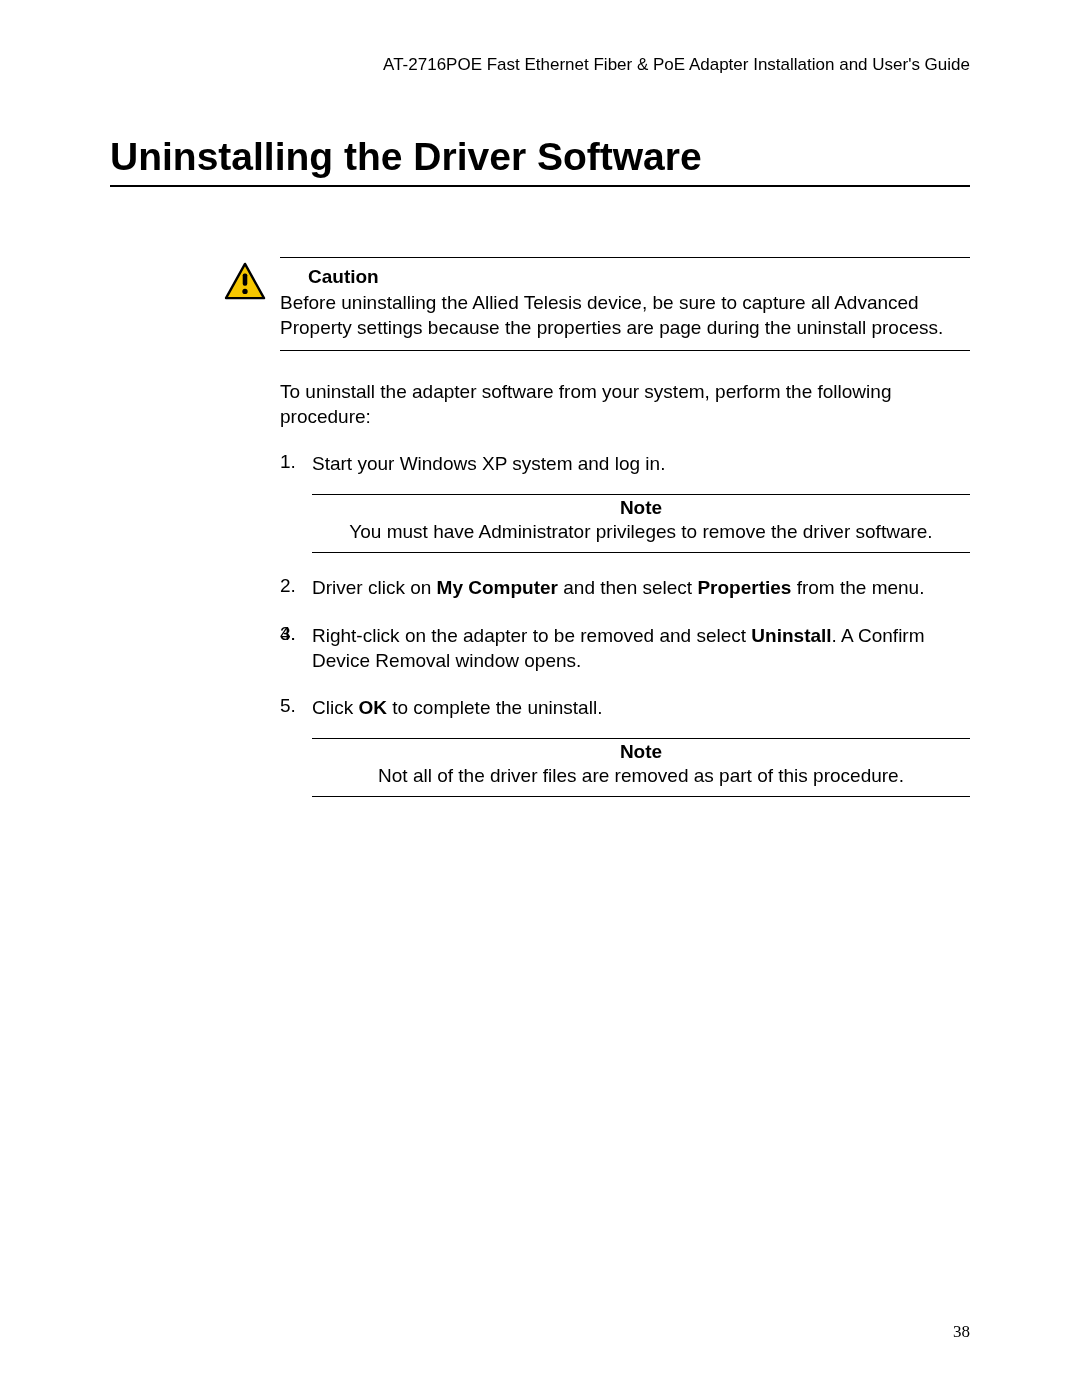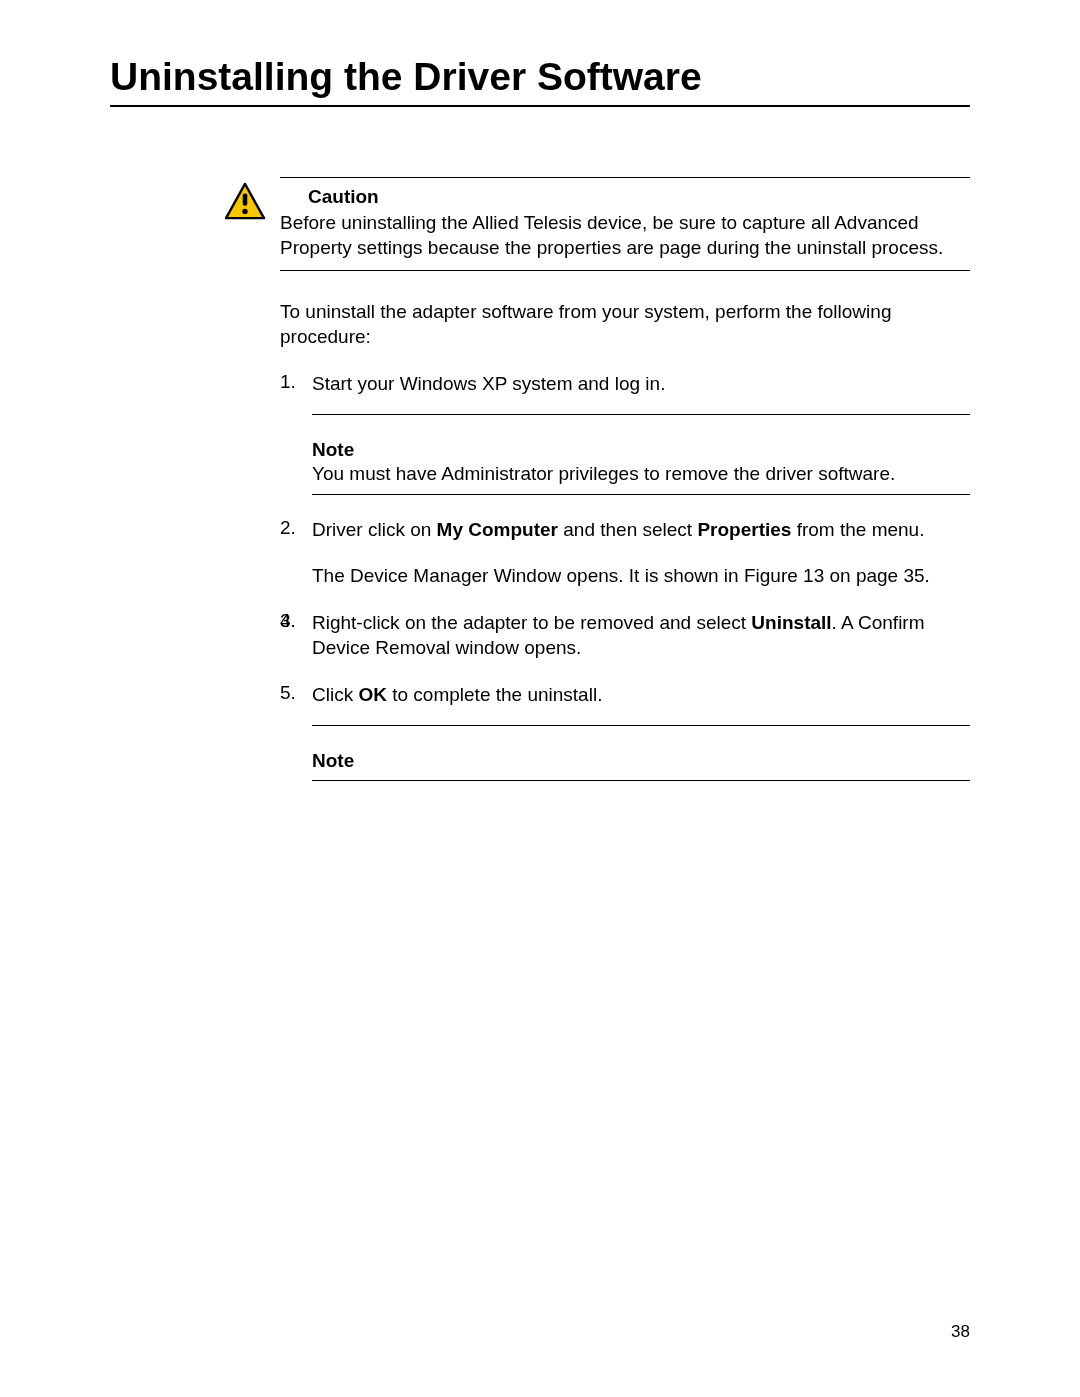--- a/index.html
+++ b/index.html
@@ -64,22 +64,23 @@
     font-size: 19px;
     line-height: 1.32;
     font-family: Arial, Helvetica, sans-serif;
   }
   .para {
     margin-bottom: 22px;
   }
   .note {
     border-top: 1.5px solid #000;
     border-bottom: 1.5px solid #000;
-    padding: 24px 0 8px 0;
+    padding: 2px 0 8px 0;
     margin: 10px 0 22px 0;
+    text-align: center;
   }
   .note-title {
     font-weight: bold;
     font-family: Arial, Helvetica, sans-serif;
     font-size: 19px;
     display: block;
   }
   .steps {
     list-style: none;
     padding: 0;
@@ -106,27 +107,28 @@
   }
   .step-extra {
     margin-top: 20px;
   }
   .b { font-weight: bold; }
   .page-number {
     position: absolute;
     bottom: 55px;
     right: 110px;
     font-size: 17px;
-    font-family: Liberation Sans, sans-serif;
+    font-family: Liberation Serif, serif;
   }
 </style>
 </head>
 <body>
 
 <div class="page">
+  <div class="running-header">AT-2716POE Fast Ethernet Fiber &amp; PoE Adapter Installation and User's Guide</div>
 
   <h1 class="section-title">Uninstalling the Driver Software</h1>
   <hr class="title-rule">
 
   <div class="content-block">
 
     <div class="callout">
       <svg class="callout-icon" viewBox="0 0 44 40">
         <polygon points="22,2 42,38 2,38" fill="#f6c700" stroke="#000" stroke-width="2.5" stroke-linejoin="round"></polygon>
         <rect x="19.6" y="12" width="4.8" height="13" rx="2" fill="#000"></rect>
@@ -147,38 +149,38 @@
         <div class="note">
           <span class="note-title">Note</span>
           <span class="note-body">You must have Administrator privileges to remove the driver software.</span>
         </div>
       </li>
 
       <li class="step">
         <div class="step-body">
           <span>Driver click on </span><span class="b">My Computer</span><span> and then select </span><span class="b">Properties</span><span> from the menu.</span>
         </div>
-        <div class="step-extra">The Device Manager Window opens. It is shown in Figure 13 on page 35.</div>
       </li>
 
       <li class="step">
       </li>
 
       <li class="step">
         <div class="step-body">
           <span>Right-click on the adapter to be removed and select </span><span class="b">Uninstall</span><span>. A Confirm Device Removal window opens.</span>
         </div>
       </li>
 
       <li class="step">
         <div class="step-body">
           <span>Click </span><span class="b">OK</span><span> to complete the uninstall.</span>
         </div>
         <div class="note">
           <span class="note-title">Note</span>
+          <span class="note-body">Not all of the driver files are removed as part of this procedure.</span>
         </div>
       </li>
 
     </ol>
   </div>
 
   <div class="page-number">38</div>
 </div>
 
 </body></html>

